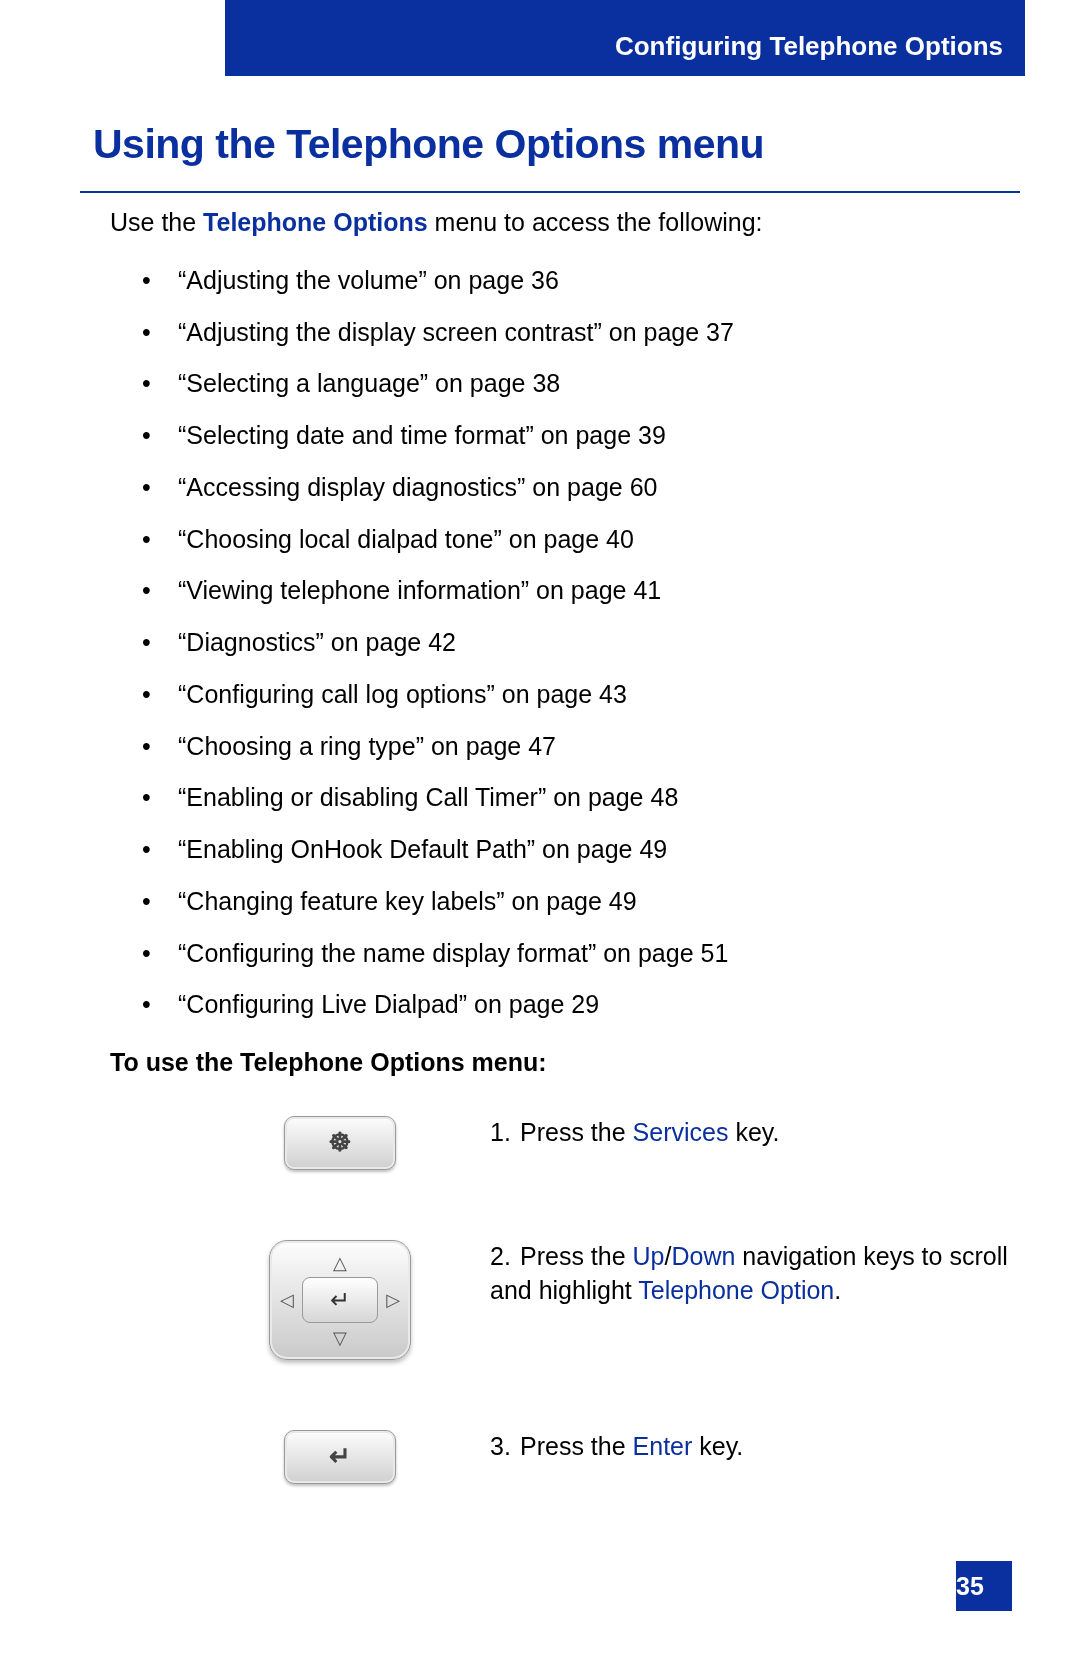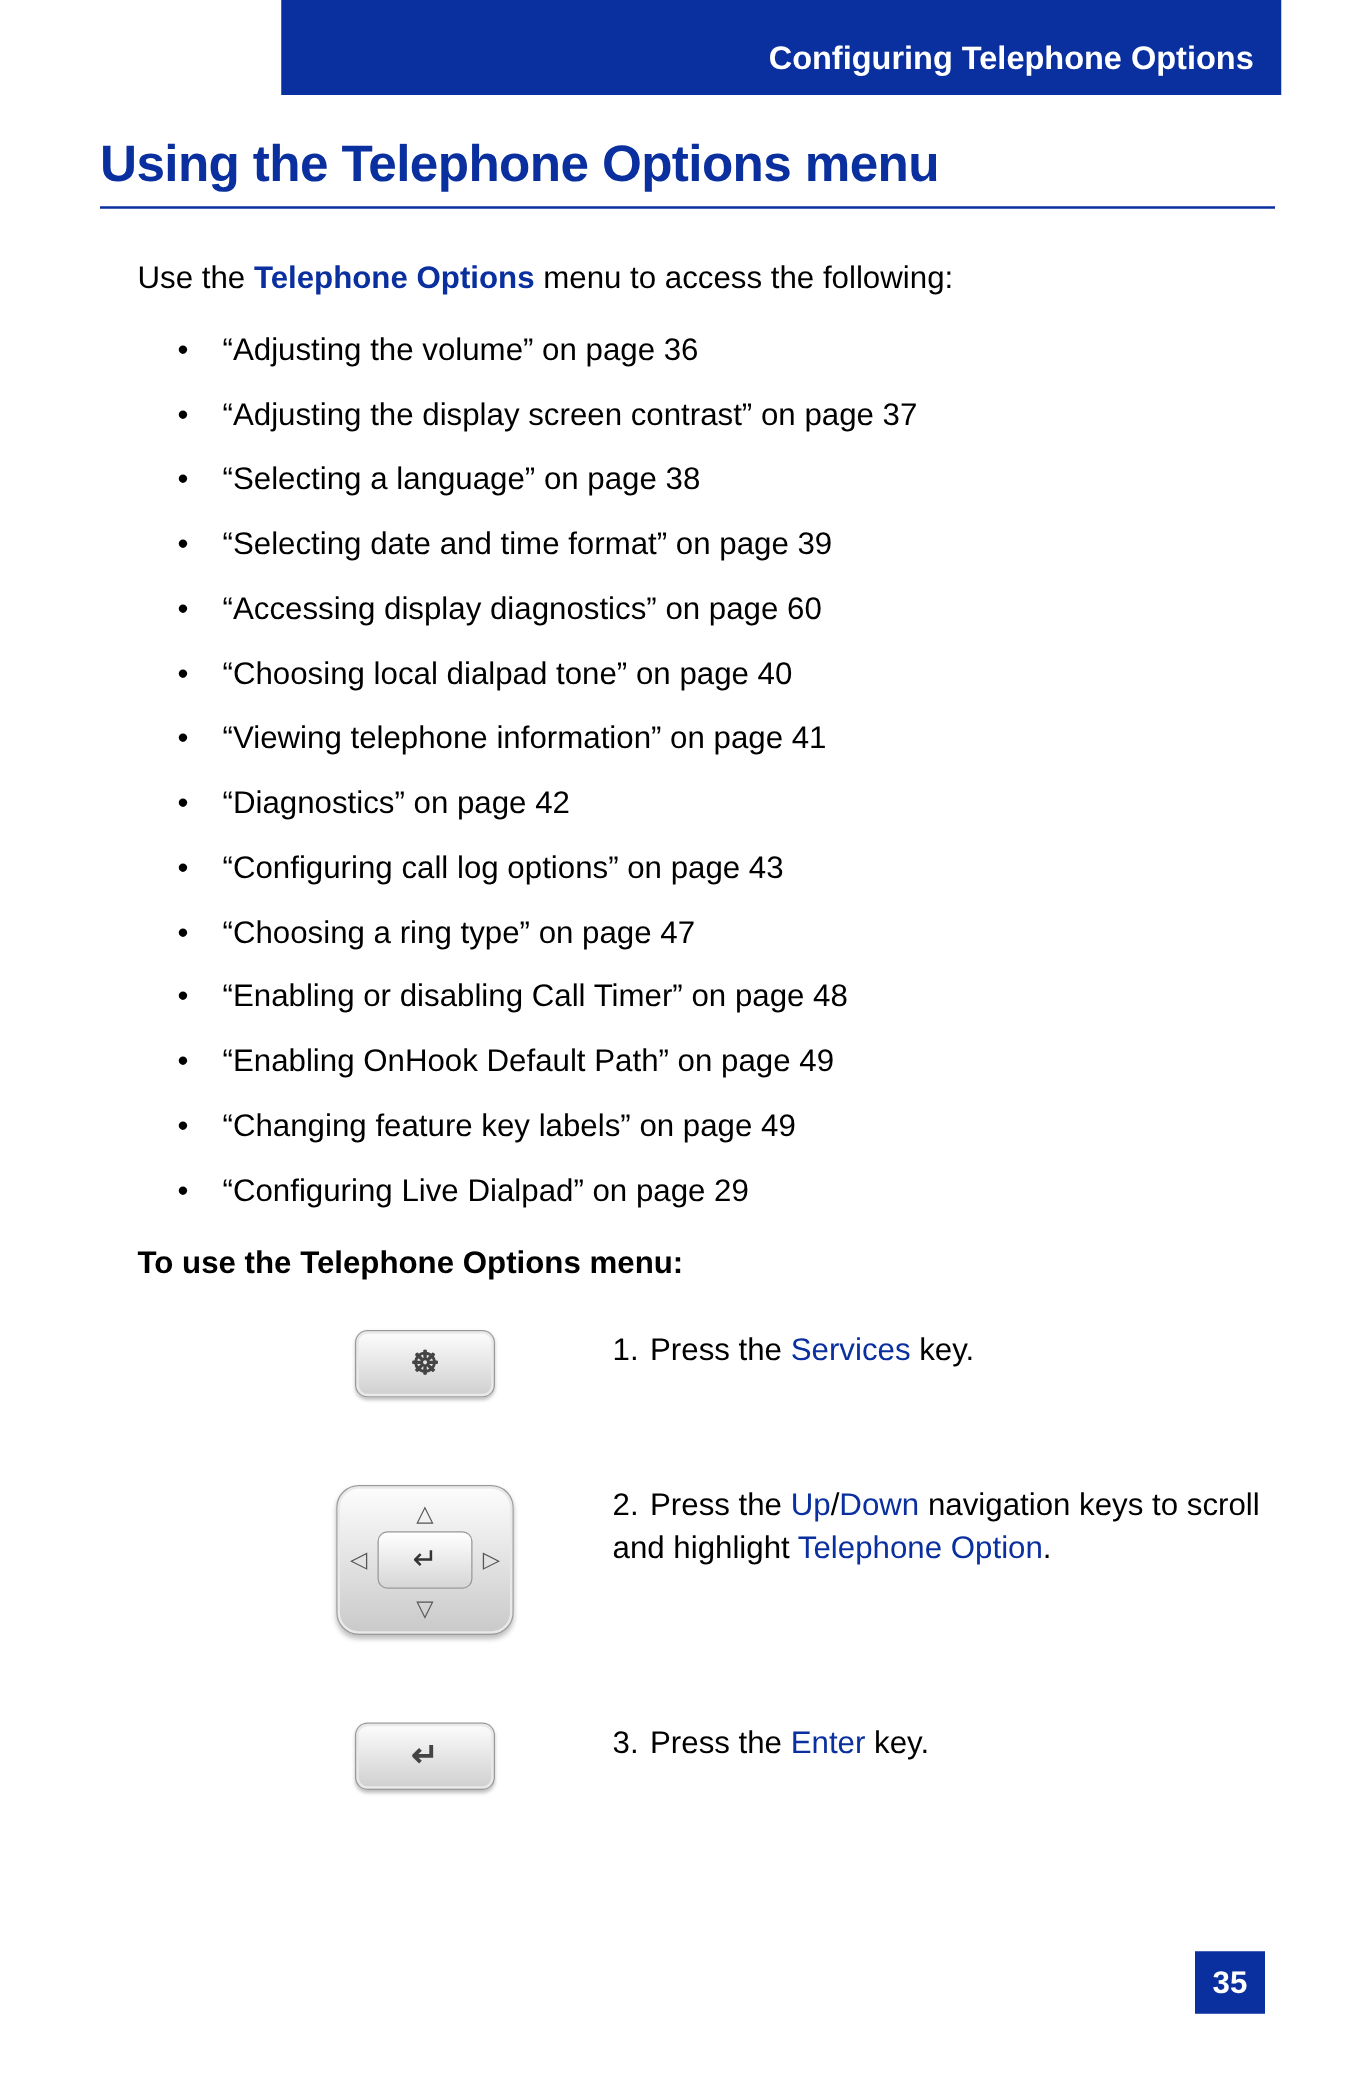--- a/index.html
+++ b/index.html
@@ -41,21 +41,21 @@
   
   .title {
     position: absolute;
     top: 108px;
     left: 80px;
     right: 60px;
     border-bottom: 2px solid var(--blue);
     padding-bottom: 10px;
   }
   .title h1 {
-    margin: 0;
+    margin: 13px;
     color: var(--blue);
     font-size: 41px;
     font-weight: 800;
     letter-spacing: -0.5px;
   }
   
   .body {
     position: absolute;
     top: 206px;
     left: 80px;
@@ -143,21 +143,21 @@
   .navpad .left { left: 10px; top: 50%; transform: translateY(-50%); }
   .navpad .right { right: 10px; top: 50%; transform: translateY(-50%); }
   
   .page-number {
     position: absolute;
     right: 68px;
     bottom: 58px;
     width: 56px; height: 50px;
     background: var(--blue);
     color: #fff;
-    display: flex; align-items: center; justify-content: center;
+    display: flex; align-items: center; 
     font-weight: 700; font-size: 25px;
   }
 </style>
 </head>
 <body>
 
 <div class="page">
 
   <div class="header-tab">
     <span>Configuring Telephone Options</span>
@@ -179,20 +179,21 @@
         <li>“Selecting date and time format” on page 39</li>
         <li>“Accessing display diagnostics” on page 60</li>
         <li>“Choosing local dialpad tone” on page 40</li>
         <li>“Viewing telephone information” on page 41</li>
         <li>“Diagnostics” on page 42</li>
         <li>“Configuring call log options” on page 43</li>
         <li>“Choosing a ring type” on page 47</li>
         <li>“Enabling or disabling Call Timer” on page 48</li>
         <li>“Enabling OnHook Default Path” on page 49</li>
         <li>“Changing feature key labels” on page 49</li>
+        <li>“Configuring the name display format” on page 51</li>
         <li>“Configuring Live Dialpad” on page 29</li>
       </ul>
 
     <p class="subtitle">To use the Telephone Options menu:</p>
 
     <div class="steps" id="steps-grid">
         <div class="step-icon">
           <div class="key-small">
             <span class="glyph">☸</span>
           </div>

